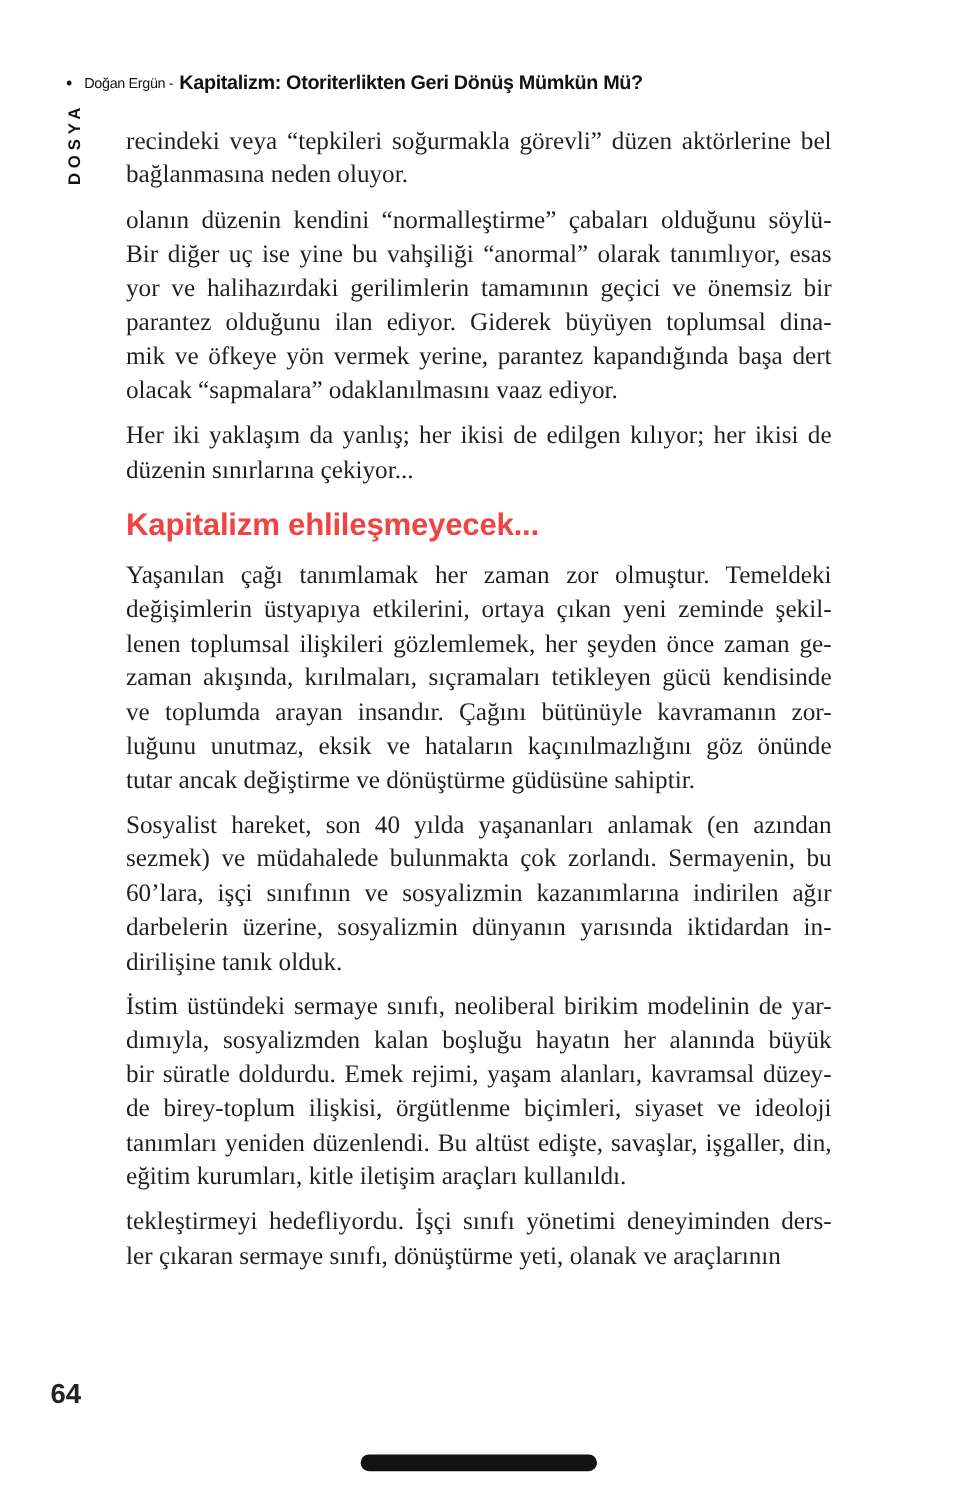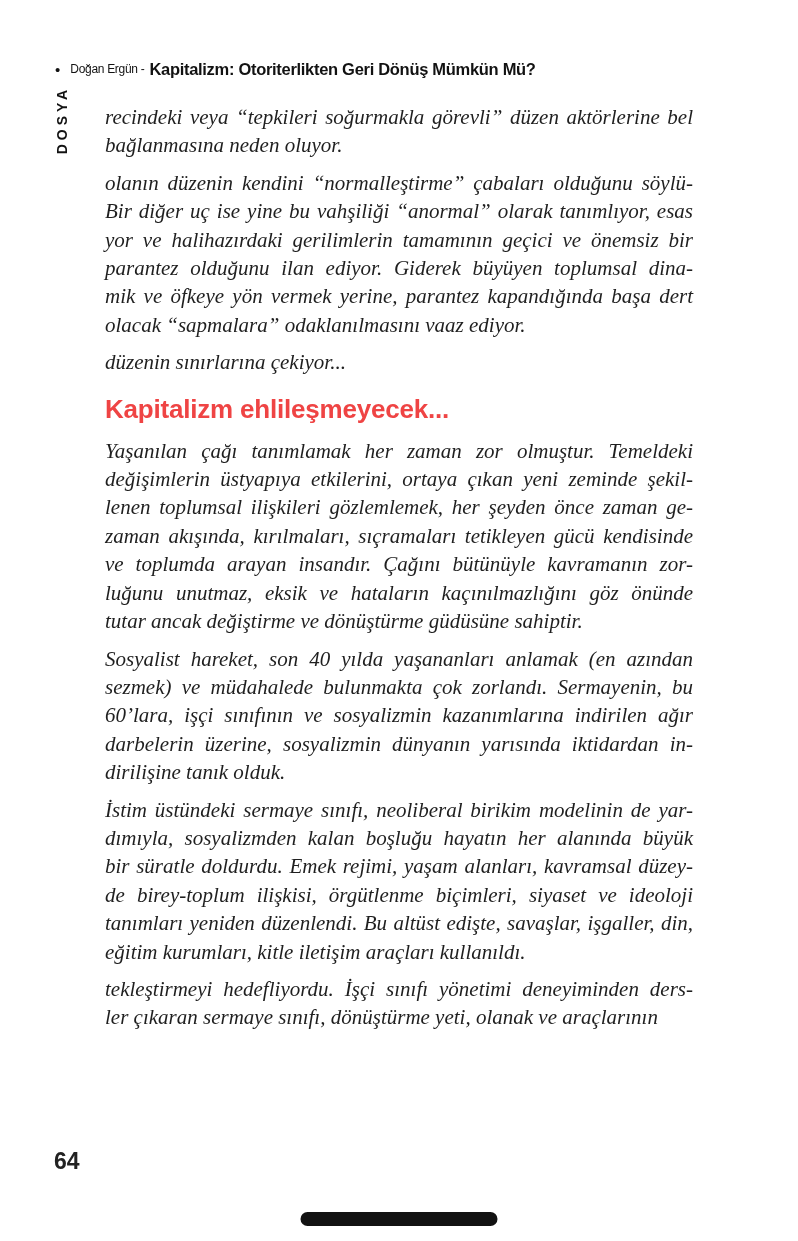--- a/index.html
+++ b/index.html
@@ -32,33 +32,33 @@
     font-size:14px;font-weight:700;letter-spacing:4px;
     color:#121212;text-align:center;line-height:20px;
   }
   
   .body-column{
     position:absolute;left:105px;top:103px;width:588px;
     color:#1f1f1f;
     font-size:21px;line-height:28.4px;
   }
   .paragraph{margin:0 0 9px 0;}
-  .line{text-align:justify;text-align-last:justify;font-style:italic;}
+  .line{text-align:justify;text-align-last:justify;}
   .line.last{text-align-last:left;}
   .section-heading{
     font-family:"Liberation Sans", sans-serif;
     font-size:26px;font-weight:700;letter-spacing:-0.2px;
     color:#ef4444;
     margin:16px 0 12px 0;line-height:32px;
   }
   
   .page-number{
     position:absolute;left:42px;top:1148px;
     font-family:"Liberation Sans", sans-serif;
-    font-size:23px;font-weight:700;color:#222222;margin-left:12px;
+    font-size:23px;font-weight:700;color:#222222;
   }
   
   .home-indicator{
     position:absolute;left:50%;transform:translateX(-50%);
     top:1212px;width:197px;height:14px;border-radius:7px;
     background:#121212;
   }
 </style>
 </head>
 <body>
@@ -78,20 +78,21 @@
     </div>
     <div class="paragraph">
       <div class="line">olanın düzenin kendini “normalleştirme” çabaları olduğunu söylü-</div>
       <div class="line">Bir diğer uç ise yine bu vahşiliği “anormal” olarak tanımlıyor, esas</div>
       <div class="line">yor ve halihazırdaki gerilimlerin tamamının geçici ve önemsiz bir</div>
       <div class="line">parantez olduğunu ilan ediyor. Giderek büyüyen toplumsal dina-</div>
       <div class="line">mik ve öfkeye yön vermek yerine, parantez kapandığında başa dert</div>
       <div class="line last">olacak “sapmalara” odaklanılmasını vaaz ediyor.</div>
     </div>
     <div class="paragraph">
+      <div class="line">Her iki yaklaşım da yanlış; her ikisi de edilgen kılıyor; her ikisi de</div>
       <div class="line last">düzenin sınırlarına çekiyor...</div>
     </div>
     <div class="section-heading">Kapitalizm ehlileşmeyecek...</div>
     <div class="paragraph">
       <div class="line">Yaşanılan çağı tanımlamak her zaman zor olmuştur. Temeldeki</div>
       <div class="line">değişimlerin üstyapıya etkilerini, ortaya çıkan yeni zeminde şekil-</div>
       <div class="line">lenen toplumsal ilişkileri gözlemlemek, her şeyden önce zaman ge-</div>
       <div class="line">zaman akışında, kırılmaları, sıçramaları tetikleyen gücü kendisinde</div>
       <div class="line">ve toplumda arayan insandır. Çağını bütünüyle kavramanın zor-</div>
       <div class="line">luğunu unutmaz, eksik ve hataların kaçınılmazlığını göz önünde</div>

